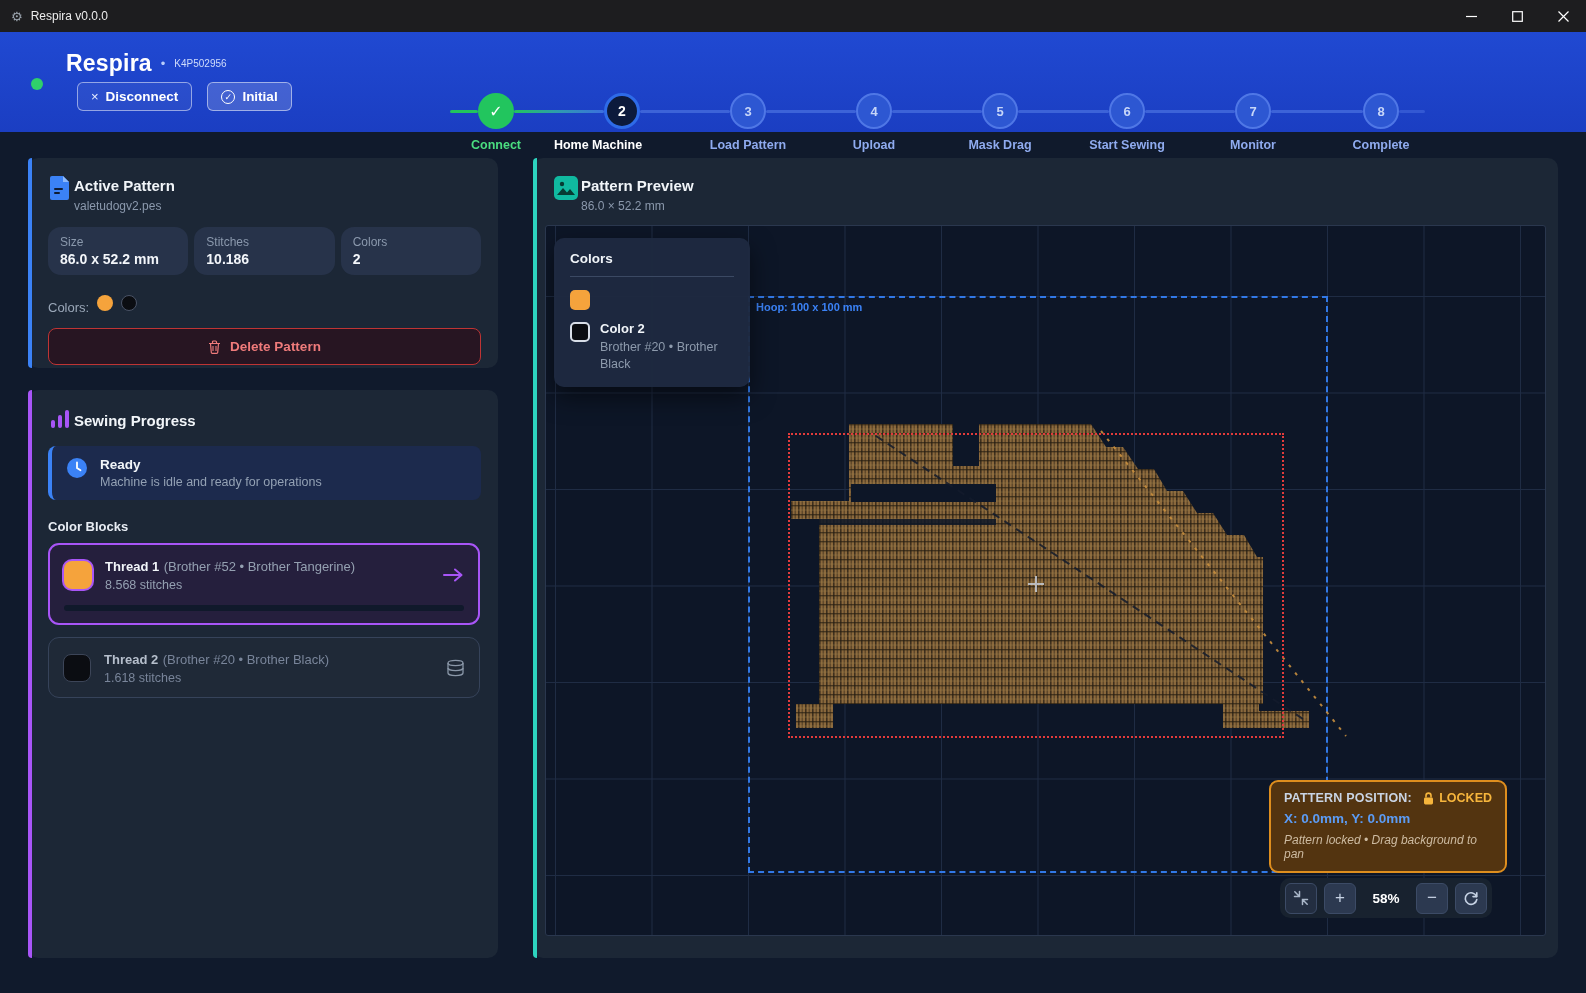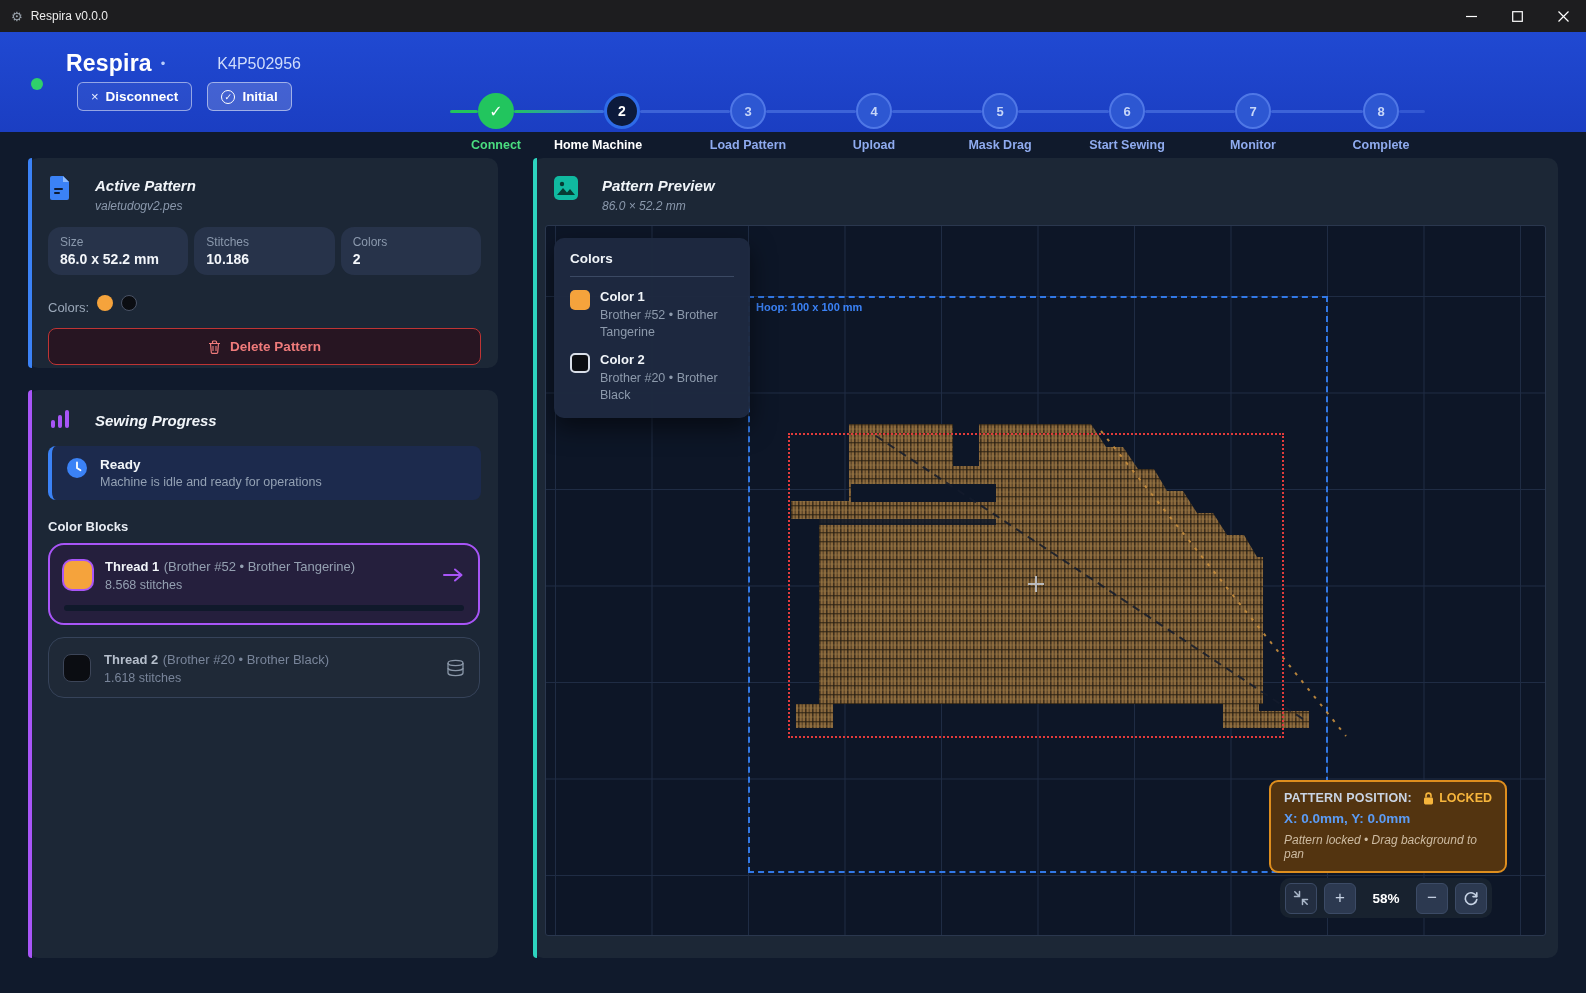--- a/index.html
+++ b/index.html
@@ -14,21 +14,21 @@
   .win-btns { position:absolute; right:0; top:0; height:32px; display:flex; }
   .win-btn { width:46px; height:32px; display:flex; align-items:center; justify-content:center; }
 
   
   .header { position:absolute; left:0; top:32px; width:100%; height:100px;
     background:linear-gradient(180deg,#2049d2,#1b3ec2); }
   .status-dot { position:absolute; left:31px; top:46px; width:12px; height:12px; border-radius:50%; background:#2fcf6b; }
   .brand-row { position:absolute; left:66px; top:18px; display:flex; align-items:center; gap:9px; }
   .brand { color:#fff; font-size:23px; font-weight:bold; letter-spacing:.2px; }
   .brand-sep { color:#b9cdfb; font-size:13px; }
-  .serial { color:#cfdcfb; font-size:16px;margin-left:43px; }
+  .serial { color:#cfdcfb; font-size:10px; }
   .btn-row { position:absolute; left:77px; top:50px; display:flex; gap:15px; }
   .hbtn { display:flex; align-items:center; gap:7px; height:29px; padding:0 13px; border-radius:6px;
     border:1px solid rgba(255,255,255,.5); color:#fff; font-size:13.5px; font-weight:bold; cursor:pointer; }
   .hbtn.disconnect { background:rgba(255,255,255,.06); }
   .hbtn.initial { background:rgba(255,255,255,.17); }
   .hbtn .x { font-weight:normal; font-size:13px; color:#e8eeff; }
   .chk-circle { width:14px; height:14px; border-radius:50%; border:1.5px solid #fff; display:flex;
     align-items:center; justify-content:center; font-size:9px; color:#fff; }
 
   
@@ -42,21 +42,21 @@
   .step-label.done { color:#4ade80; }
   .step-label.active { color:#ffffff; }
   .step-label.future { color:#8fabef; }
 
   
   .card { position:absolute; background:#1c2736; border-radius:10px; }
   .card::before { content:""; position:absolute; left:0; top:0; bottom:0; width:4px; border-radius:10px 0 0 10px; }
   #active-card::before { background:#3b82f6; }
   #progress-card::before { background:#a855f7; }
   #preview-card::before { background:#2dd4bf; }
-  .card-head { display:flex; gap:23px; padding:17px 17px 0 20px;font-style:italic; }
+  .card-head { display:flex; gap:2px; padding:17px 17px 0 20px; }
   .card-title { color:#f1f5f9; font-size:15px; font-weight:bold; padding-top:2px; }
   .card-sub { color:#8b99ad; font-size:12px; margin-top:5px; }
 
   .stats { display:grid; grid-template-columns:1fr 1fr 1fr; gap:6px; margin:14px 17px 0 20px; }
   .tile { background:#27334a; border-radius:13px; padding:8px 12px; }
   .tile .lbl { color:#8b99ad; font-size:12px; }
   .tile .val { color:#f3f6fa; font-size:14px; font-weight:bold; margin-top:2px; }
 
   .colors-row { display:flex; align-items:center; gap:8px; margin:15px 17px 0 20px; }
   .colors-row .lbl { color:#9aa7b8; font-size:13px;margin-top:10px; }
@@ -65,21 +65,21 @@
   .delete-btn { display:flex; align-items:center; justify-content:center; gap:9px;
     margin:13px 17px 0 20px; height:37px; border-radius:8px; border:1px solid #bf3434;
     background:#271522; color:#ef7b7b; font-size:13.5px; font-weight:bold; cursor:pointer; }
 
   .ready-box { display:flex; gap:12px; margin:15px 17px 0 20px; padding:11px 14px; background:#1c2a4d;
     border-left:4px solid #3b82f6; border-radius:8px; align-items:flex-start; }
   .ready-title { color:#f1f5f9; font-size:13.5px; font-weight:bold; }
   .ready-desc { color:#93a1b4; font-size:12.5px; margin-top:3px; }
 
   .blocks-label { color:#e8edf4; font-size:13px; font-weight:bold; margin:19px 17px 9px 20px; }
-  .thread { position:relative; margin:0 18px 12px 20px; border-radius:16px; padding:12px 14px; cursor:pointer; }
+  .thread { position:relative; margin:0 18px 12px 20px; border-radius:11px; padding:12px 14px; cursor:pointer; }
   .thread.active { border:2px solid #a855f7; background:#251f3d; }
   .thread.idle { border:1px solid #36435a; background:#1f2937; }
   .thread-row { display:flex; align-items:center; gap:13px; }
   .swatch28 { width:28px; height:28px; border-radius:8px; flex:none; }
   .thread.active .swatch28 { box-shadow:0 0 0 2px #a855f7; }
   .thread.idle .swatch28 { border:1px solid #3c4558; }
   .thread-name { font-size:13px; font-weight:bold; color:#f1f5f9; }
   .thread.idle .thread-name { color:#b6bfcc; }
   .thread-detail { font-size:13px; color:#94a0b1; font-weight:normal; }
   .thread.idle .thread-detail { color:#79859a; }
@@ -378,24 +378,20 @@
         </g>
       </svg>
 
       <div class="redbox"></div>
 
       <div class="legend">
         <div class="legend-title">Colors</div>
         <hr>
         <div class="legend-entry">
           <span class="swatch20" style="background:#f5a33c"></span>
-          <div>
-            <div class="legend-name">Color 1</div>
-            <div class="legend-desc">Brother #52 • Brother Tangerine</div>
-          </div>
         </div>
         <div class="legend-entry">
           <span class="swatch20" style="background:#0b0d12;border:2px solid #d8dee8"></span>
           <div>
             <div class="legend-name">Color 2</div>
             <div class="legend-desc">Brother #20 • Brother Black</div>
           </div>
         </div>
       </div>
 

